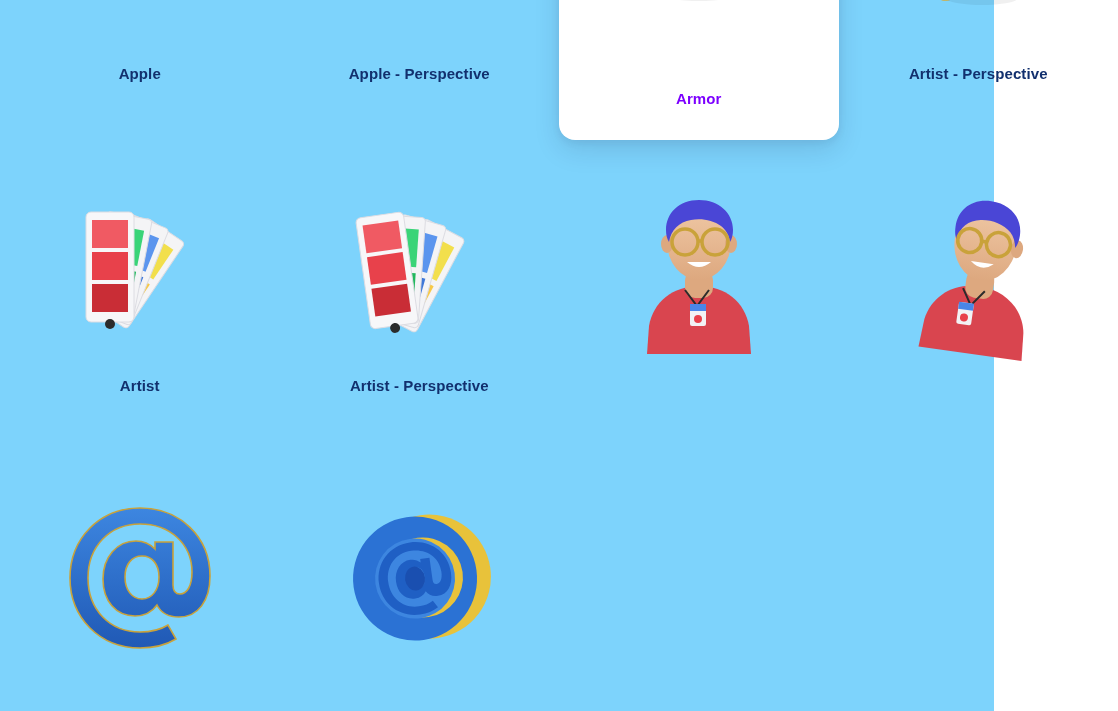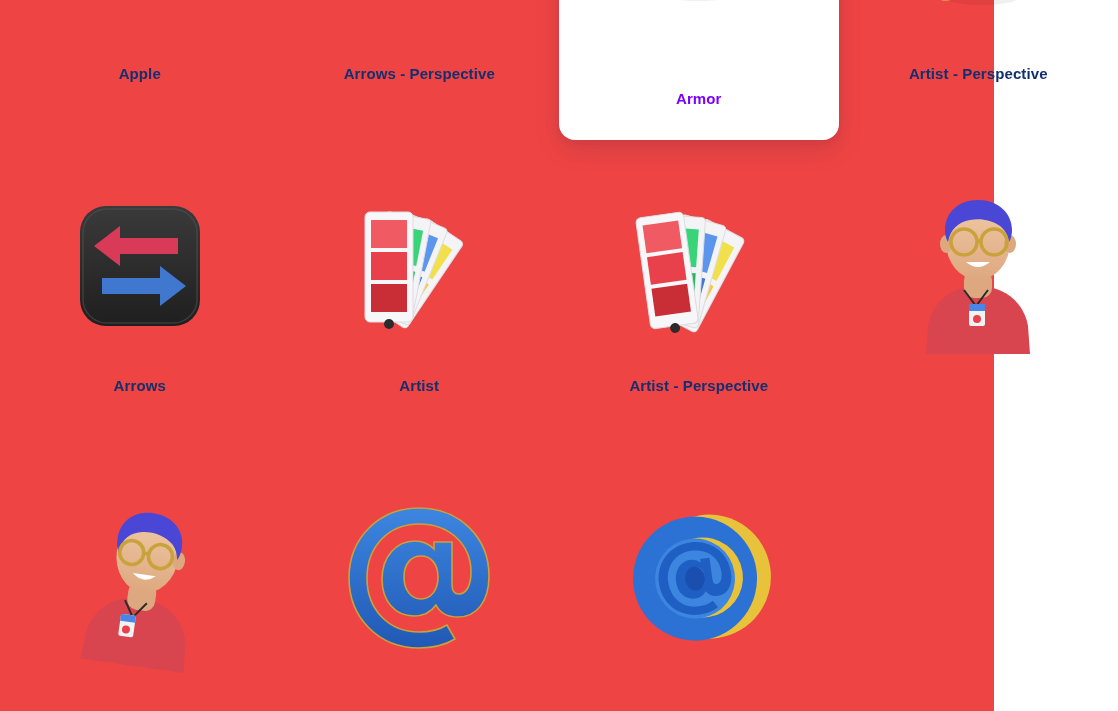--- a/index.html
+++ b/index.html
@@ -10,21 +10,21 @@
     height: 711px;
     overflow: hidden;
     background: #ffffff;
     font-family: "Liberation Sans", sans-serif;
   }
 
   .gallery {
     position: relative;
     width: 994px;
     height: 711px;
-    background: #ef4444;
+    background: #7dd3fc;
   }
 
   
   .grid {
     position: absolute;
     top: -172px;            
     left: 0;
     width: 1118px;
     display: grid;
     grid-template-columns: repeat(4, 279.5px);
@@ -105,21 +105,21 @@
               <stop offset="0%" stop-color="#f2535c"></stop>
               <stop offset="55%" stop-color="#e8323c"></stop>
               <stop offset="100%" stop-color="#bf2029"></stop>
             </radialGradient>
           </defs>
           <path d="M88 22c-20 0-34 8-40 22-7 16-2 40 10 56 8 11 18 18 30 18s22-7 30-18c12-16 17-40 10-56-6-14-20-22-40-22z" fill="url(#appleG2)"></path>
           <path d="M62 26c-11 4-18 13-19 24-1 9 4 15 12 15 9 0 16-7 19-17 3-11-2-25-12-22z" fill="#f7cf4a"></path>
           <ellipse cx="88" cy="113" rx="40" ry="9" fill="#000" opacity=".07"></ellipse>
         </svg>
       </div>
-      <div class="label">Arrows - Perspective</div>
+      <div class="label">Apple - Perspective</div>
     </div>
 
     <div class="card is-hovered">
       <div class="thumb">
         <svg width="176" height="176" viewBox="0 0 176 176">
           <defs>
             <linearGradient id="goldA" x1="0" y1="0" x2="1" y2="1">
               <stop offset="0%" stop-color="#e2c362"></stop>
               <stop offset="50%" stop-color="#d4ad3f"></stop>
               <stop offset="100%" stop-color="#b08f2c"></stop>
@@ -148,37 +148,20 @@
             <path d="M70 16c-22 4-36 22-36 46v54c0 7 5 11 12 11l10-1c5-1 7-5 7-10l-2-22c0-4 3-7 7-8l24-5c4-1 8 2 8 6l3 20c1 5 4 8 9 7l11-2c6-1 10-6 10-13l-6-52c-3-24-22-37-45-33z" fill="url(#goldB)"></path>
             <path d="M84 30c-7 1-10 7-9 14l5 29c1 4 3 7 6 9l6 4 5-6c3-3 4-7 3-11l-5-28c-1-7-5-12-11-11z" fill="#c39c34"></path>
             <path d="M52 40c-5 7-8 15-7 25l5 36 9-1-5-36c-1-9 0-17 4-24z" fill="#f2e0a4" opacity=".4"></path>
           </g>
           <ellipse cx="92" cy="132" rx="36" ry="7" fill="#000" opacity=".06"></ellipse>
         </svg>
       </div>
       <div class="label">Artist - Perspective</div>
     </div>
 
-    <div class="card">
-      <div class="thumb">
-        <svg width="176" height="176" viewBox="0 0 176 176">
-          <defs>
-            <linearGradient id="plateD" x1="0" y1="0" x2="0" y2="1">
-              <stop offset="0%" stop-color="#3a3a3a"></stop>
-              <stop offset="100%" stop-color="#1f1f1f"></stop>
-            </linearGradient>
-          </defs>
-          <rect x="28" y="28" width="120" height="120" rx="26" fill="url(#plateD)"></rect>
-          <rect x="31" y="31" width="114" height="114" rx="24" fill="none" stroke="#555" stroke-width="1.5" opacity=".5"></rect>
-          <path d="M126 60H68V48L42 68l26 20V76h58z" fill="#d93a57"></path>
-          <path d="M50 100h58v-12l26 20-26 20v-12H50z" fill="#4078d0"></path>
-        </svg>
-      </div>
-      <div class="label">Arrows</div>
-    </div>
 
 
     <div class="card">
       <div class="thumb">
         <svg width="176" height="176" viewBox="0 0 176 176">
           <g>
 
             <g transform="rotate(34 60 134)">
               <rect x="36" y="36" width="46" height="104" rx="4" fill="#f4f4f6" stroke="#dcdce2"></rect>
               <rect x="42" y="48" width="34" height="36" fill="#f2df4c"></rect>

